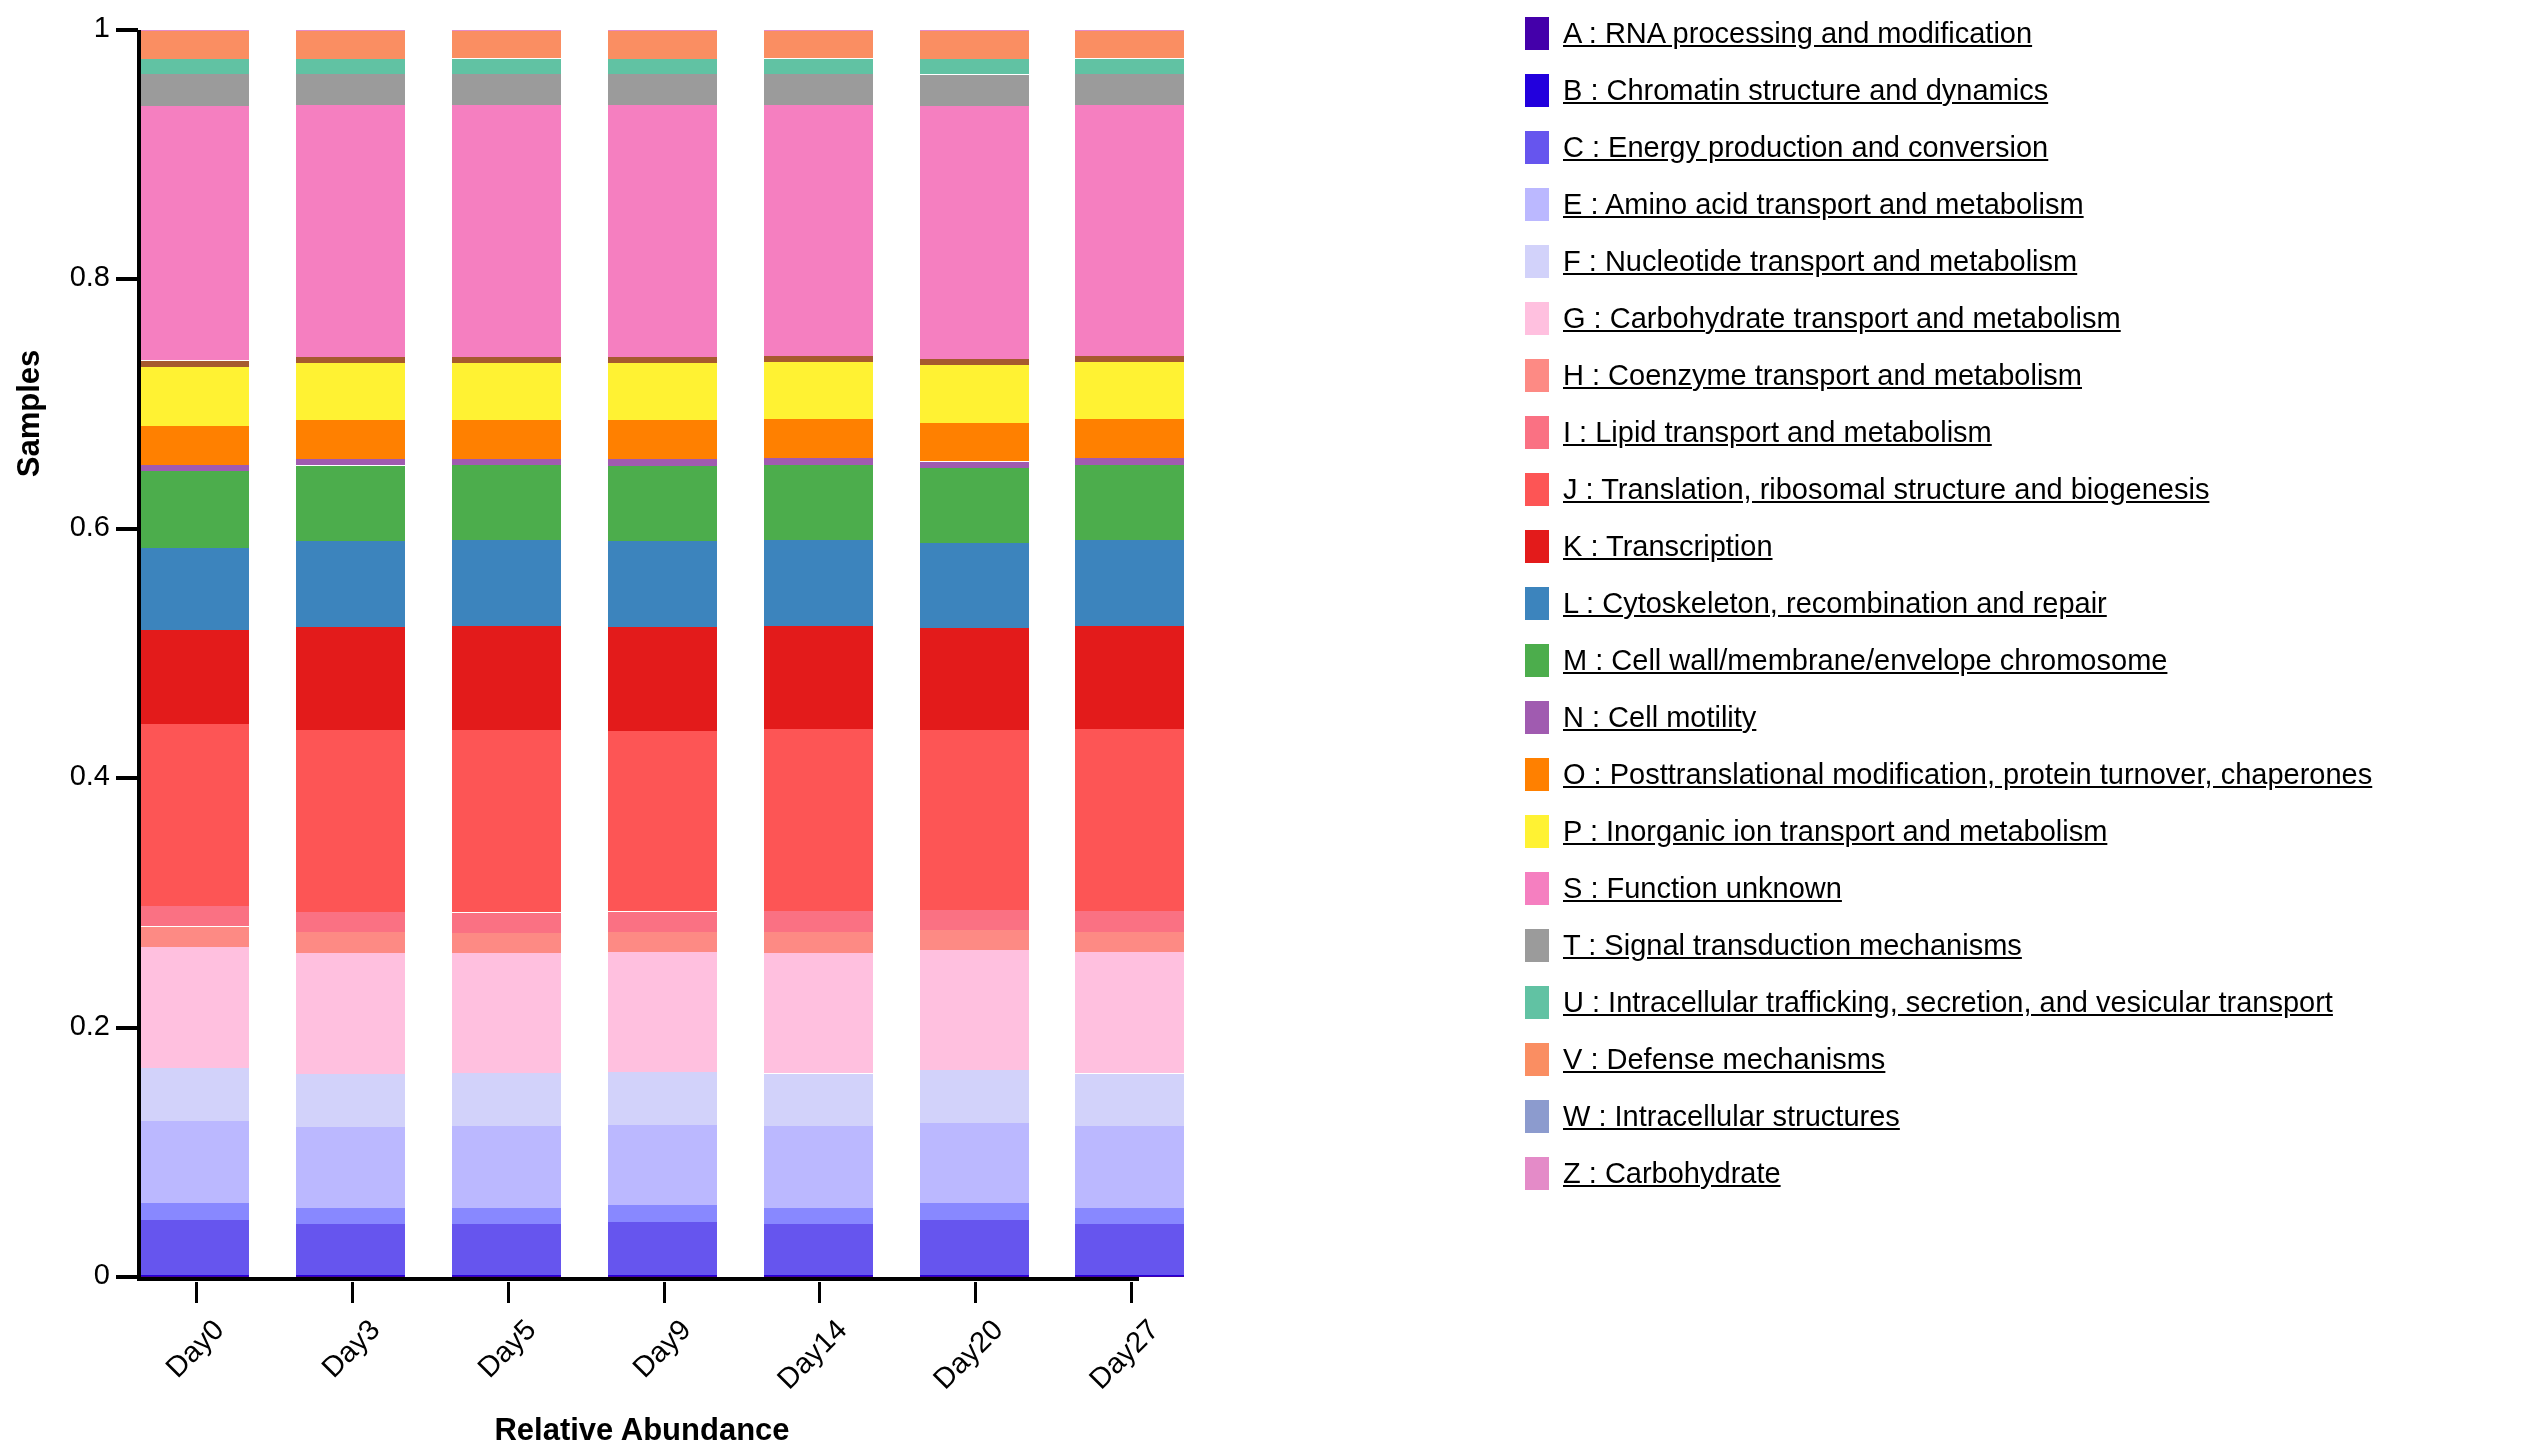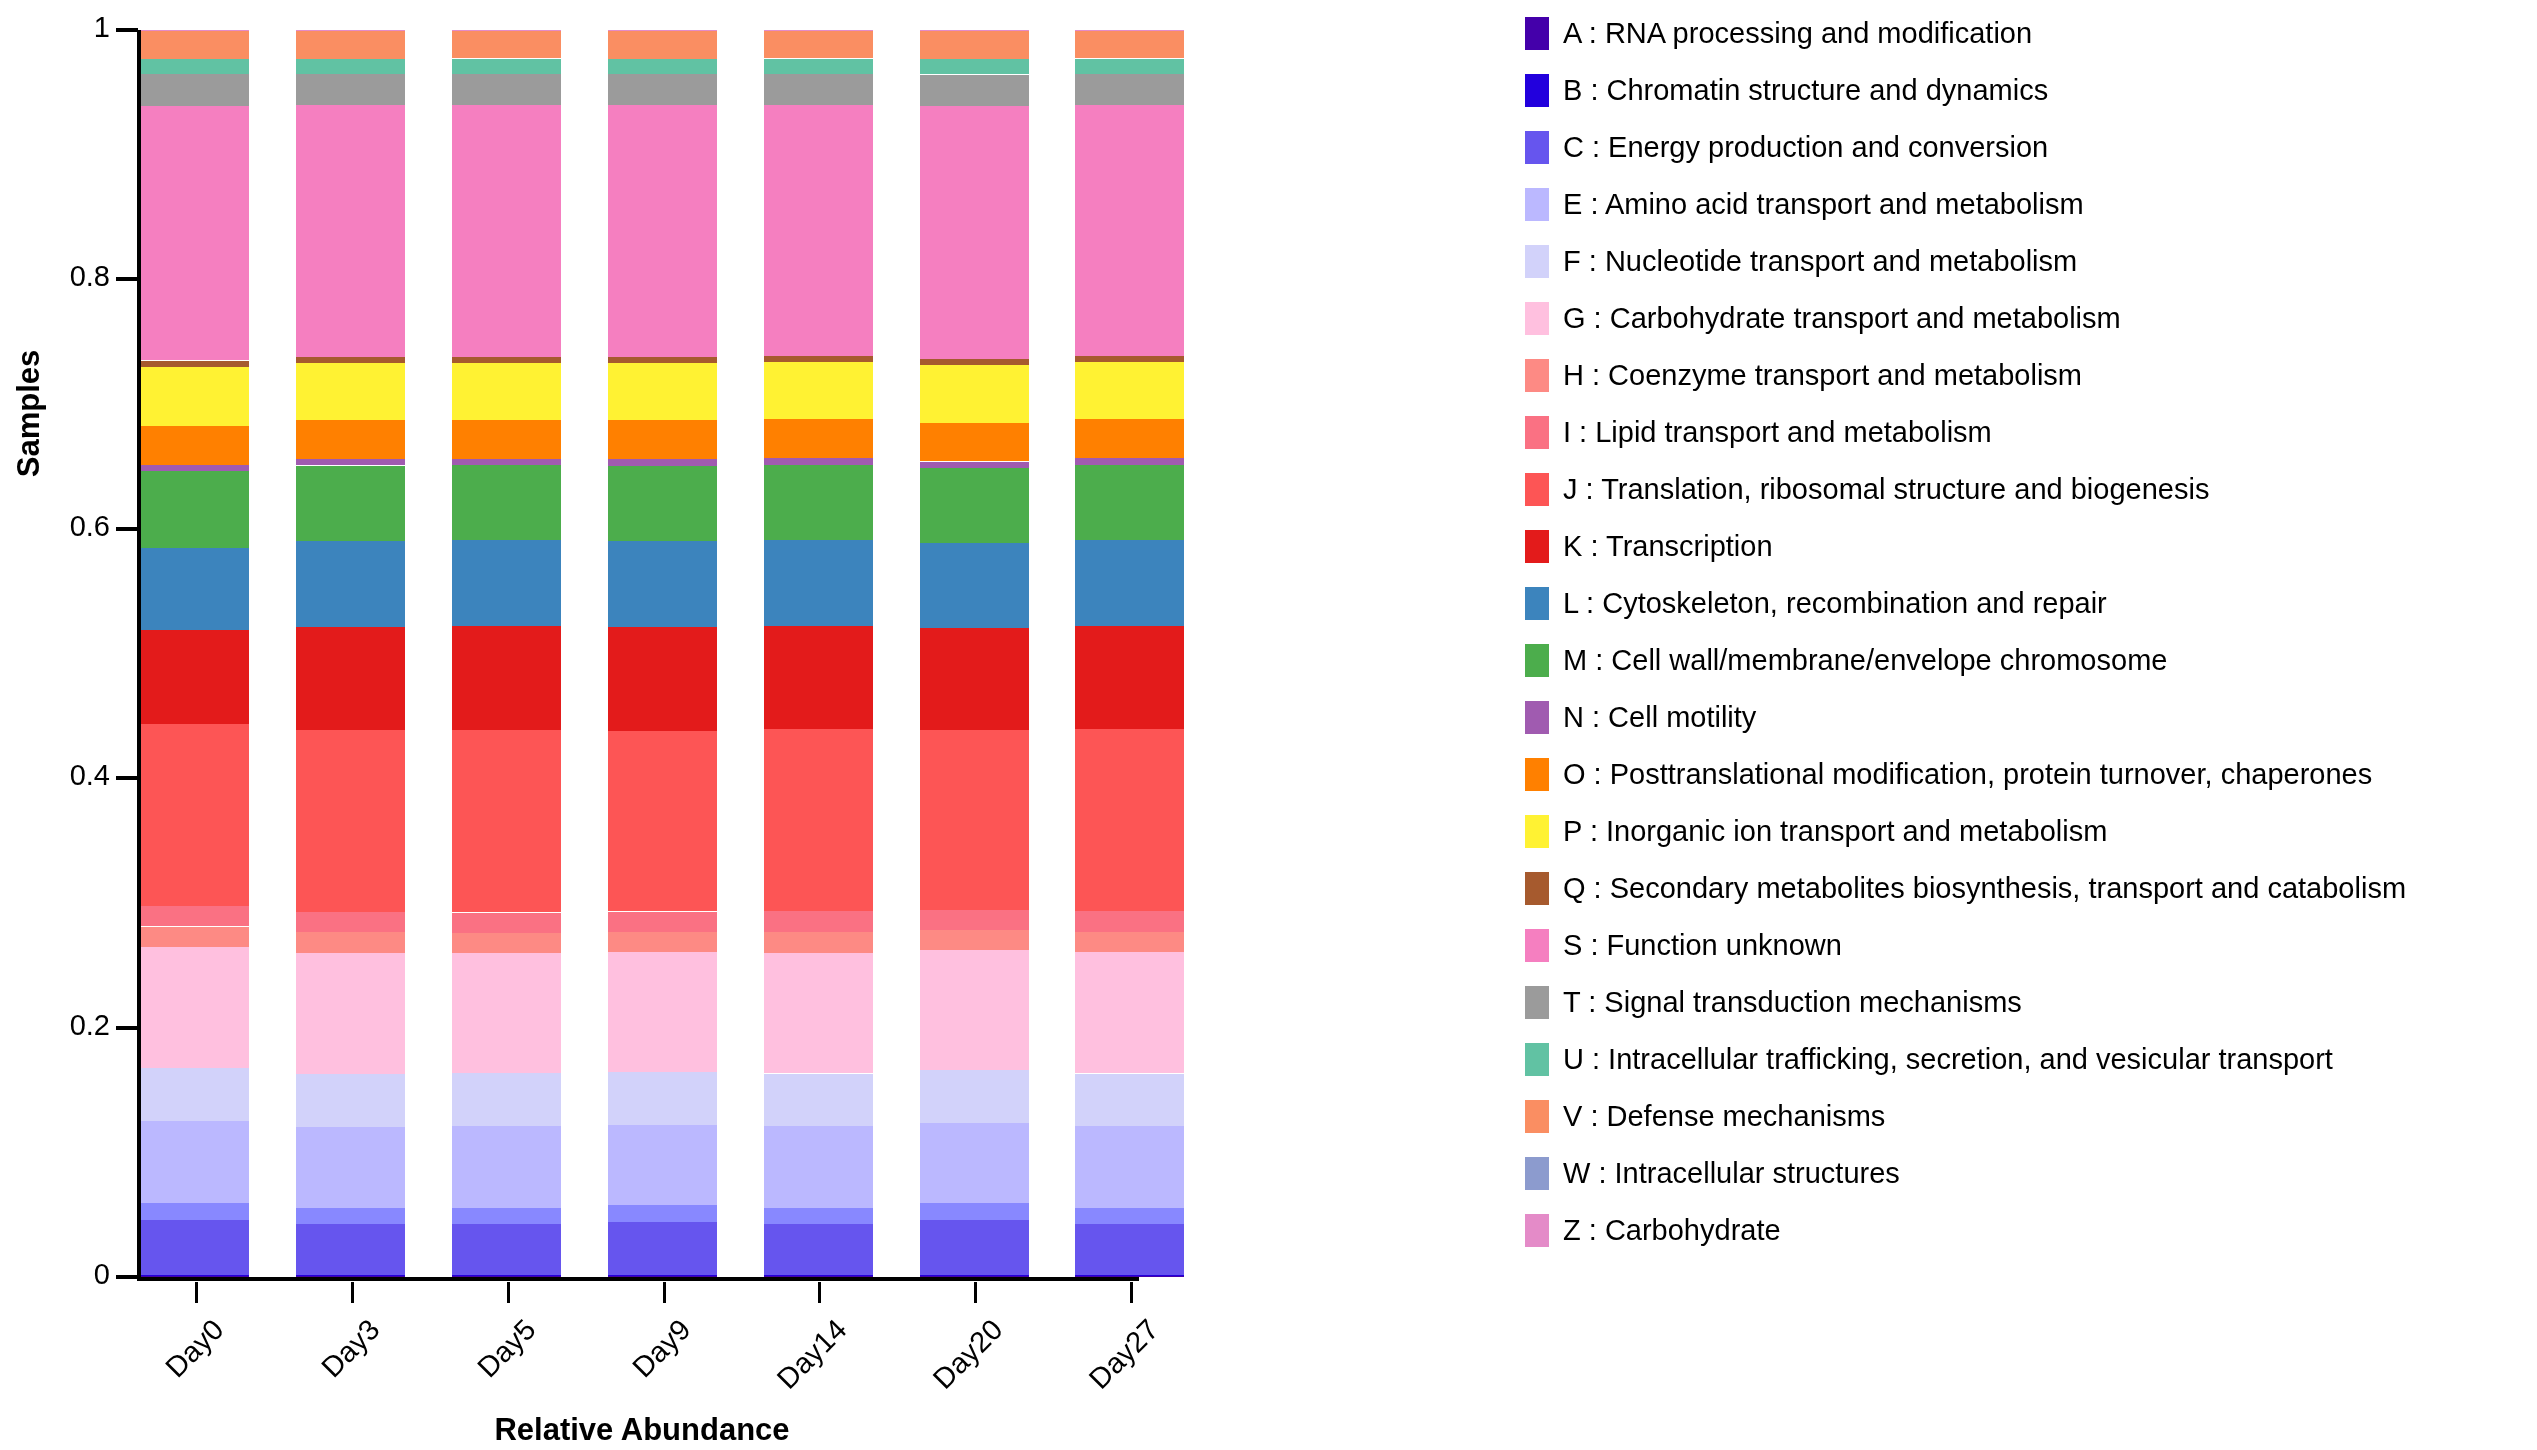--- a/index.html
+++ b/index.html
@@ -32,21 +32,21 @@
 
   
   .plot{position:absolute;left:0;top:0;width:1207px;height:1309px;}
   .bar{position:absolute;width:109px;}
   .seg{position:absolute;left:0;width:100%;}
 
   
   .legend{position:absolute;left:1525px;top:16.5px;width:1004px;}
   .legend-item{display:flex;align-items:center;height:33px;margin-bottom:24px;}
   .swatch{width:24px;height:33px;flex:0 0 24px;}
-  .legend-text{margin-left:14px;font-size:29px;color:#000;white-space:nowrap;line-height:33px;}
+  .legend-text{margin-left:14px;font-size:29px;color:#000;white-space:nowrap;line-height:33px;text-decoration:underline;}
 </style>
 </head>
 <body>
 
 <div class="root">
 
   <div class="ylabel">Samples</div>
 
   <div class="plot" id="plot">
       <div class="bar" style="left: 140px; top: 30px; height: 1247px;">
@@ -317,24 +317,20 @@
       </div>
       <div class="legend-item">
         <div class="swatch" style="background: rgb(255, 128, 0);"></div>
         <div class="legend-text">O : Posttranslational modification, protein turnover, chaperones</div>
       </div>
       <div class="legend-item">
         <div class="swatch" style="background: rgb(255, 242, 51);"></div>
         <div class="legend-text">P : Inorganic ion transport and metabolism</div>
       </div>
       <div class="legend-item">
-        <div class="swatch" style="background: rgb(166, 90, 46);"></div>
-        <div class="legend-text">Q : Secondary metabolites biosynthesis, transport and catabolism</div>
-      </div>
-      <div class="legend-item">
         <div class="swatch" style="background: rgb(245, 127, 192);"></div>
         <div class="legend-text">S : Function unknown</div>
       </div>
       <div class="legend-item">
         <div class="swatch" style="background: rgb(155, 155, 155);"></div>
         <div class="legend-text">T : Signal transduction mechanisms</div>
       </div>
       <div class="legend-item">
         <div class="swatch" style="background: rgb(97, 194, 163);"></div>
         <div class="legend-text">U : Intracellular trafficking, secretion, and vesicular transport</div>

